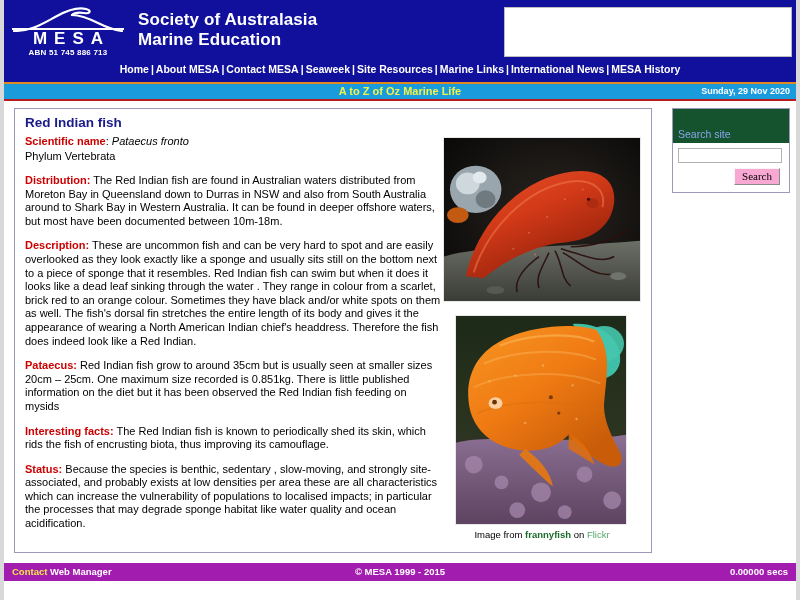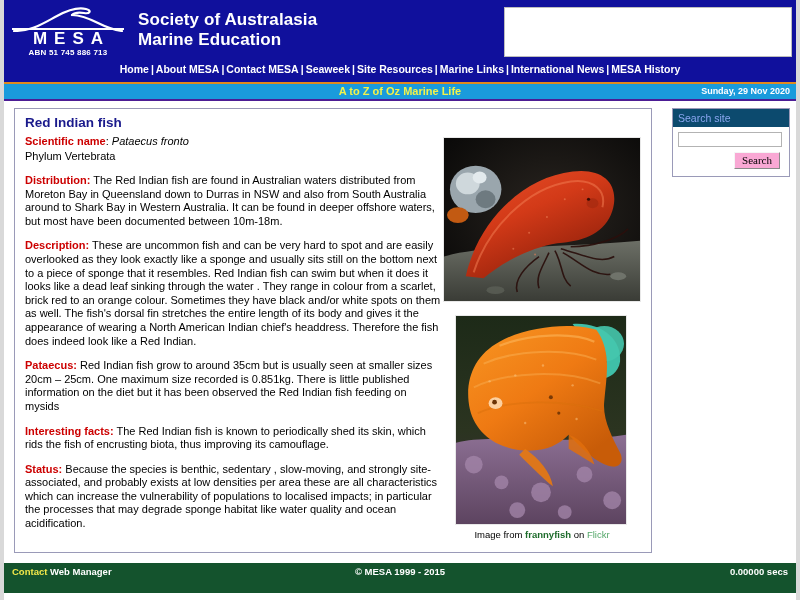--- a/index.html
+++ b/index.html
@@ -105,21 +105,21 @@
     color: #ffffff;
     text-decoration: none;
   }
   .topnav .sep { color: #ffffff; padding: 0 2px; }
 
   
   .azbar {
     position: relative;
     height: 15px;
     background: #1a9bdc;
-    border-bottom: 2px solid #4c1d95;
+    border-bottom: 2px solid #b91c1c;
     box-sizing: content-box;
   }
   .azbar-title {
     position: absolute;
     left: 0; top: 0;
     width: 800px;
     text-align: center;
     color: #f2f24a;
     font-size: 11px;
     font-weight: bold;
@@ -226,24 +226,24 @@
     left: 672px;
     top: 7px;
     width: 118px;
   }
   .search-panel {
     border: 1px solid #9a9ab8;
     background: #ffffff;
     box-sizing: border-box;
   }
   .search-head {
-    background: #0c4a6e;
+    background: #14532d;
     color: #8aa6f0;
     font-size: 10.5px;
-    padding: 3px 5px 3px 5px;
+    padding: 19px 5px 3px 5px;
     line-height: 12px;
   }
   .search-body {
     padding: 5px 5px 7px 5px;
     text-align: right;
   }
   .search-input {
     display: block;
     width: 104px;
     height: 15px;
@@ -263,22 +263,22 @@
     border: 1px solid #8a8a8a;
     border-top-color: #f5f5f5;
     border-left-color: #f5f5f5;
     color: #000;
     margin-right: 4px;
   }
 
   
   .footer {
     position: relative;
-    height: 30px;
-    background: #14532d;
+    height: 18px;
+    background: #a21caf;
     color: #ffffff;
     font-size: 9.5px;
     font-weight: bold;
     box-sizing: border-box;
   }
   .footer-left {
     position: absolute;
     left: 12px; top: 0;
     line-height: 18px;
   }

